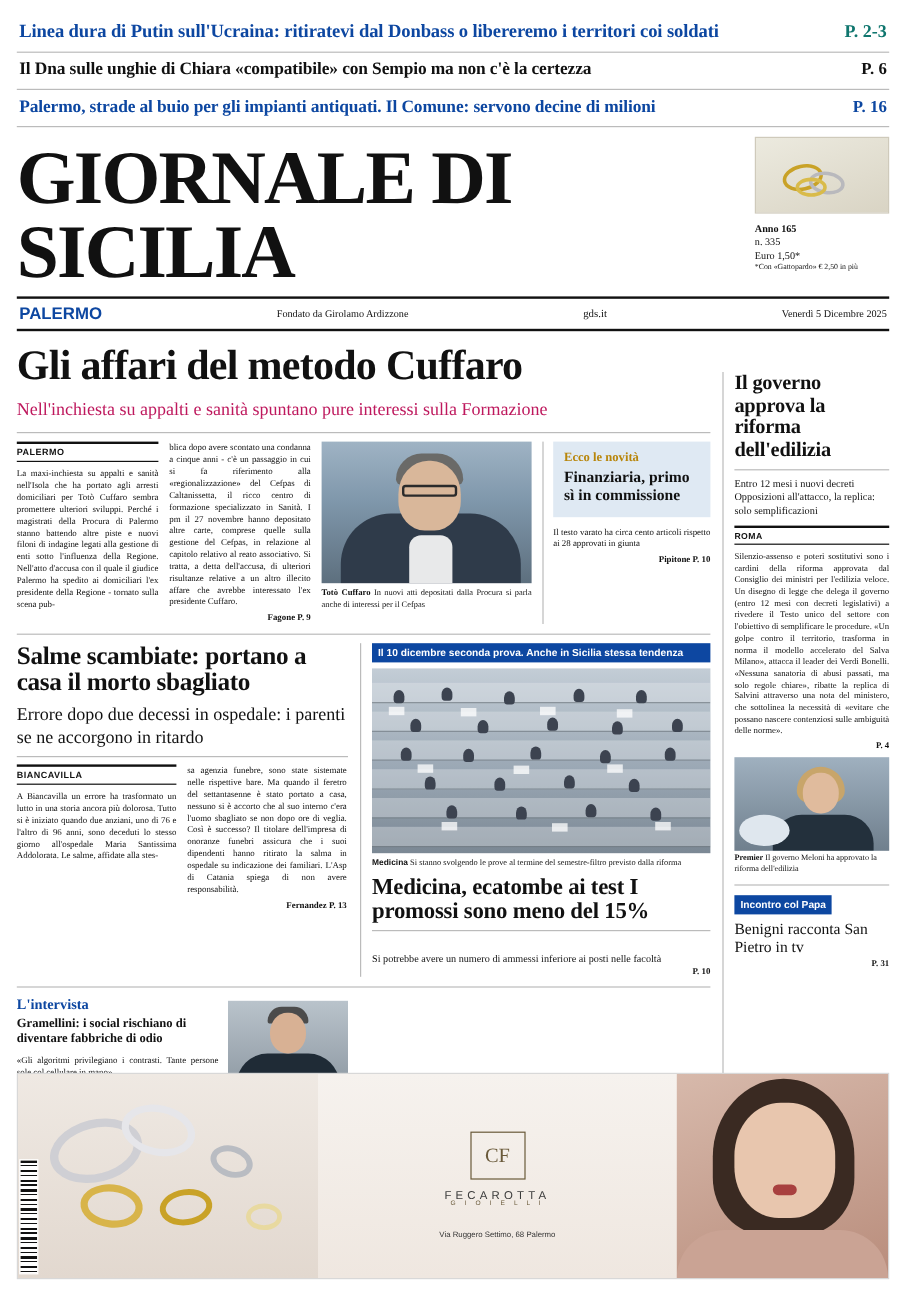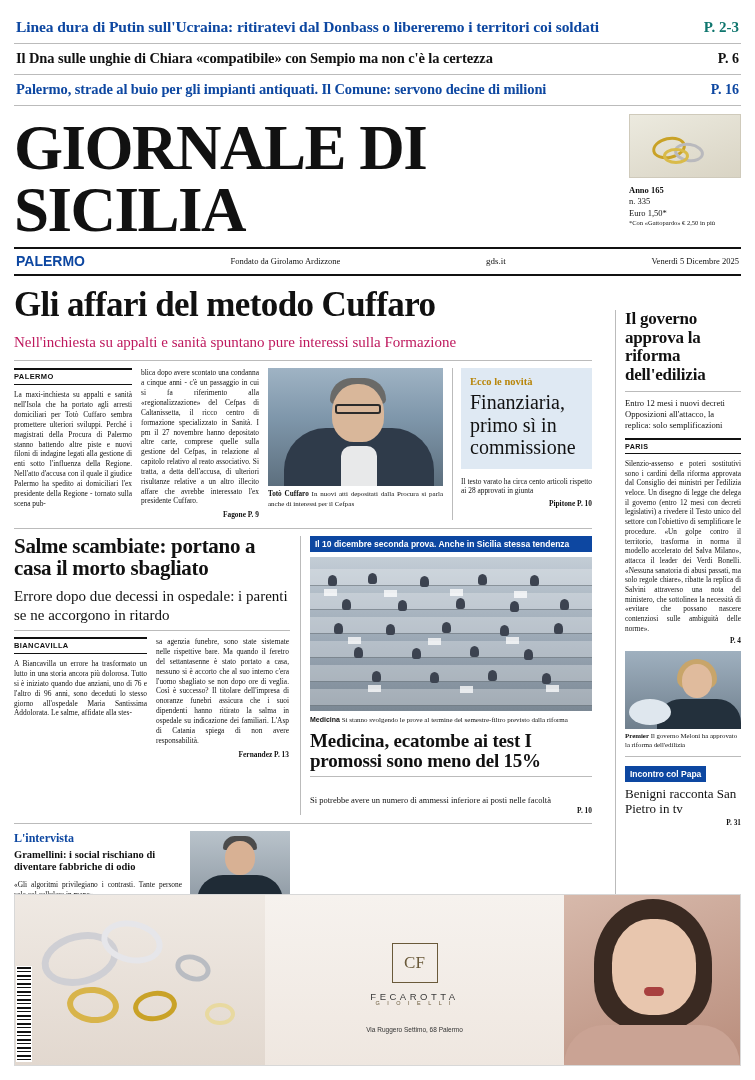--- a/index.html
+++ b/index.html
@@ -59,21 +59,21 @@
     display:flex; align-items:center; justify-content:space-between;
     border-top:2px solid #111; border-bottom:2px solid #111;
     margin-top:6px; padding:4px 2px 5px 2px;
   }
   .mastbar .city { color:#0d47a1; font-weight:bold; font-size:14px; font-family:"Liberation Sans", sans-serif; }
   .mastbar .founded { font-size:8.5px; }
   .mastbar .site { font-size:9px; }
   .mastbar .date { font-size:8.5px; }
 
   
-  .content { display:flex; gap:23px; margin-top:9px; }
+  .content { display:flex; gap:10px; margin-top:9px; }
   .left { width:578px; }
   .right { width:150px; border-left:1px solid #bbb; padding-left:9px;margin-top:25px; }
 
   .lead-title {
     font-size:35px; font-weight:bold; line-height:1.02;
     letter-spacing:-0.6px; margin:2px 0 10px 0;
   }
   .lead-sub {
     font-size:15px; line-height:1.22; color:#be185d;
     border-bottom:1px solid #bbb; padding-bottom:9px; margin-bottom:7px;
@@ -102,21 +102,21 @@
   .photo .hair { position:absolute; width:56px; height:26px; background:#6a6a68; border-radius:28px 28px 6px 6px; left:62px; top:10px; }
   .photo .glasses { position:absolute; width:46px; height:10px; border:2px solid #2b2b2b; border-radius:3px; left:67px; top:36px; }
   .photo .body { position:absolute; width:150px; height:58px; background:#2f3b4a; left:16px; bottom:0; border-radius:42px 42px 0 0; }
   .photo .shirt { position:absolute; width:36px; height:40px; background:#e8e9ea; left:73px; bottom:0; border-radius:10px 10px 0 0; }
   .photo-cap { font-size:7px; line-height:1.3; margin-top:4px; text-align:justify; }
   .photo-cap b { font-size:7.2px; }
   .byline { font-size:7.4px; font-weight:bold; text-align:right; margin-top:3px; }
 
   .newsbox { background:#dfe9f3; padding:8px 9px 10px 9px; }
   .newsbox .ecco { color:#b8860b; font-weight:bold; font-size:10.5px; margin-bottom:4px; font-family:"Liberation Serif", serif; }
-  .newsbox .nb-title { font-size:20px; line-height:1.12; font-weight:400; }
+  .newsbox .nb-title { font-size:13px; line-height:1.12; font-weight:700; }
   .nb-after { font-size:7.4px; line-height:1.33; text-align:justify; margin-top:8px; }
   .nb-byline { font-size:7.4px; font-weight:bold; text-align:right; margin-top:3px; }
 
   
   .tier2 { display:flex; gap:10px; margin-top:8px; border-top:1px solid #bbb; padding-top:7px; }
   .t2-left { width:276px; }
   .t2-right { width:292px; border-left:1px solid #bbb; padding-left:9px; }
 
   .t2-head { font-size:21px; font-weight:bold; line-height:1.04; letter-spacing:-0.3px; margin-bottom:7px; }
   .t2-sub { font-size:15px; line-height:1.25; border-bottom:1px solid #bbb; padding-bottom:6px; margin-bottom:6px; }
@@ -136,21 +136,21 @@
   .bigphoto .p { position:absolute; width:9px; height:11px; border-radius:50% 50% 30% 30%; background:#3c4350; }
   .bigphoto .d { position:absolute; width:13px; height:7px; background:rgba(255,255,255,0.75); }
   .bp-cap { font-size:7px; line-height:1.3; margin-top:4px; }
   .bp-cap b { font-family:"Liberation Sans", sans-serif; font-size:7px; }
   .t2r-title { font-size:19px; font-weight:bold; line-height:1.06; margin-top:6px; letter-spacing:-0.2px; }
   .t2r-sub { font-size:8.5px; line-height:1.25; margin-top:5px; border-top:1px solid #bbb; padding-top:18px; }
   .t2r-page { font-size:7.4px; font-weight:bold; text-align:right; }
 
   
   .interview { display:flex; gap:9px; margin-top:8px; border-top:1px solid #bbb; padding-top:7px; }
-  .iv-left { width:276px; display:flex; gap:8px; }
+  .iv-left { width:276px; display:flex; gap:8px;align-items:flex-end; }
   .iv-text { width:168px; }
   .iv-kicker { font-size:12px; font-weight:bold; color:#0d47a1; margin-bottom:3px; }
   .iv-title { font-size:10.5px; font-weight:bold; line-height:1.18; }
   .iv-quote { font-size:7.4px; line-height:1.32; margin-top:6px; text-align:justify; }
   .iv-by { font-size:7.2px; font-weight:bold; text-align:right; margin-top:2px; }
   .iv-photo { width:100px; height:74px; background:linear-gradient(180deg,#b9c3cb,#8d98a2); position:relative; overflow:hidden; }
   .iv-photo .h2 { position:absolute; width:30px; height:34px; background:#d8b194; border-radius:48%; left:35px; top:10px; }
   .iv-photo .hr2 { position:absolute; width:34px; height:14px; background:#4b4b4b; border-radius:16px 16px 3px 3px; left:33px; top:5px; }
   .iv-photo .b2 { position:absolute; width:86px; height:30px; background:#1f2b36; left:7px; bottom:0; border-radius:26px 26px 0 0; }
 
@@ -367,21 +367,21 @@
               <span class="h2"></span>
           </div>
         </div>
       </div>
     </div>
 
     <div class="right">
       <div>
         <div class="rr-title">Il governo approva la riforma dell'edilizia</div>
         <div class="rr-sub">Entro 12 mesi i nuovi decreti Opposizioni all'attacco, la replica: solo semplificazioni</div>
-        <div class="rr-kicker">PARIS</div>
+        <div class="rr-kicker">ROMA</div>
         <div class="rr-body">Silenzio-assenso e poteri sostitutivi sono i cardini della riforma approvata dal Consiglio dei ministri per l'edilizia veloce. Un disegno di legge che delega il governo (entro 12 mesi con decreti legislativi) a rivedere il Testo unico del settore con l'obiettivo di semplificare le procedure. «Un golpe contro il territorio, trasforma in norma il modello accelerato del Salva Milano», attacca il leader dei Verdi Bonelli. «Nessuna sanatoria di abusi passati, ma solo regole chiare», ribatte la replica di Salvini attraverso una nota del ministero, che sottolinea la necessità di «evitare che possano nascere contenziosi sulle ambiguità delle norme».</div>
         <div class="rr-page">P. 4</div>
         <div class="rr-photo">
           <span class="b3"></span>
             <span class="hr3"></span>
             <span class="h3"></span>
             <span class="flag"></span>
         </div>
         <div class="rr-cap">
           <b>Premier</b>

